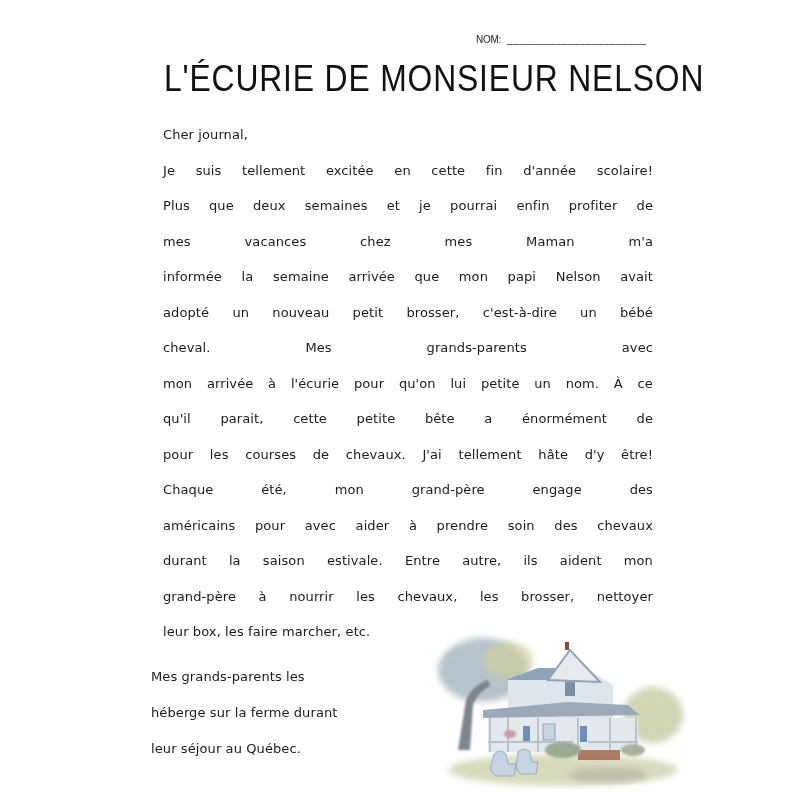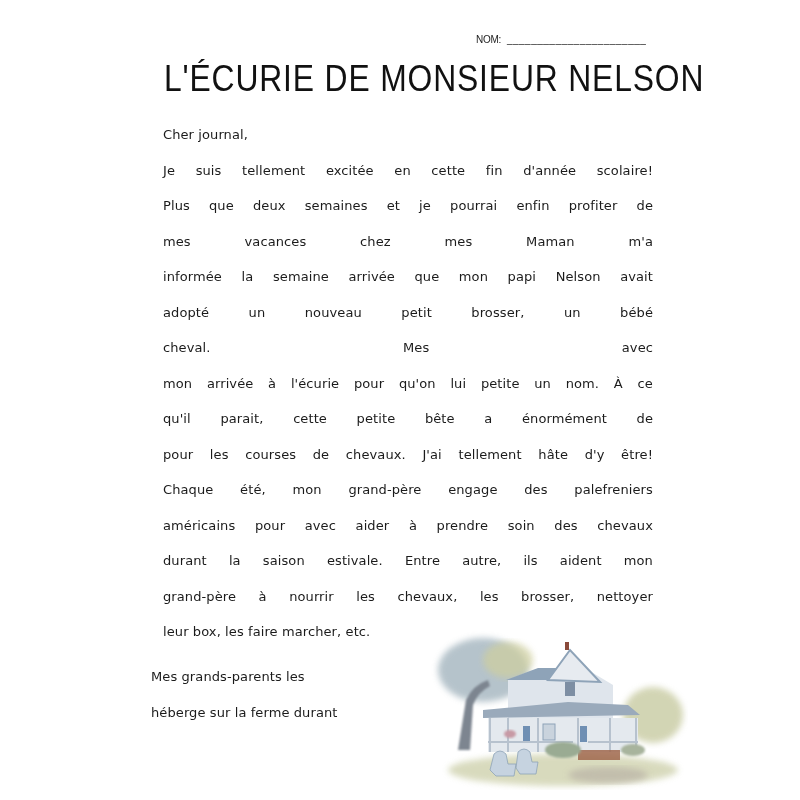--- a/index.html
+++ b/index.html
@@ -73,26 +73,28 @@
         <span class="w">papi</span>
         <span class="w">Nelson</span>
         <span class="w">avait</span>
       </div>
       <div class="line">
         <span class="w">adopté</span>
         <span class="w">un</span>
         <span class="w">nouveau</span>
         <span class="w">petit</span>
         <span class="w">brosser,</span>
+        <span class="w">c'est-à-dire</span>
         <span class="w">un</span>
         <span class="w">bébé</span>
       </div>
       <div class="line">
         <span class="w">cheval.</span>
         <span class="w">Mes</span>
+        <span class="w">grands-parents</span>
         <span class="w">avec</span>
       </div>
       <div class="line">
         <span class="w">mon</span>
         <span class="w">arrivée</span>
         <span class="w">à</span>
         <span class="w">l'écurie</span>
         <span class="w">pour</span>
         <span class="w">qu'on</span>
         <span class="w">lui</span>
@@ -124,21 +126,20 @@
         <span class="w">d'y</span>
         <span class="w">être!</span>
       </div>
       <div class="line">
         <span class="w">Chaque</span>
         <span class="w">été,</span>
         <span class="w">mon</span>
         <span class="w">grand-père</span>
         <span class="w">engage</span>
         <span class="w">des</span>
-        <span class="w">palefreniers</span>
       </div>
       <div class="line">
         <span class="w">américains</span>
         <span class="w">pour</span>
         <span class="w">avec</span>
         <span class="w">aider</span>
         <span class="w">à</span>
         <span class="w">prendre</span>
         <span class="w">soin</span>
         <span class="w">des</span>
@@ -165,20 +166,21 @@
         <span class="w">brosser,</span>
         <span class="w">nettoyer</span>
       </div>
       <div class="line left">leur box, les faire marcher, etc.</div>
     </div>
 </div>
 
 <div class="para2" id="p2">
     <div class="line left">Mes grands-parents les</div>
     <div class="line left">héberge sur la ferme durant</div>
+    <div class="line left">leur séjour au Québec.</div>
   </div>
 
 <svg class="illus" viewBox="0 0 260 160">
   <defs>
     <filter id="soft">
         <feGaussianBlur stdDeviation="1.2"></feGaussianBlur>
       </filter>
     <filter id="softer">
         <feGaussianBlur stdDeviation="3"></feGaussianBlur>
       </filter>

